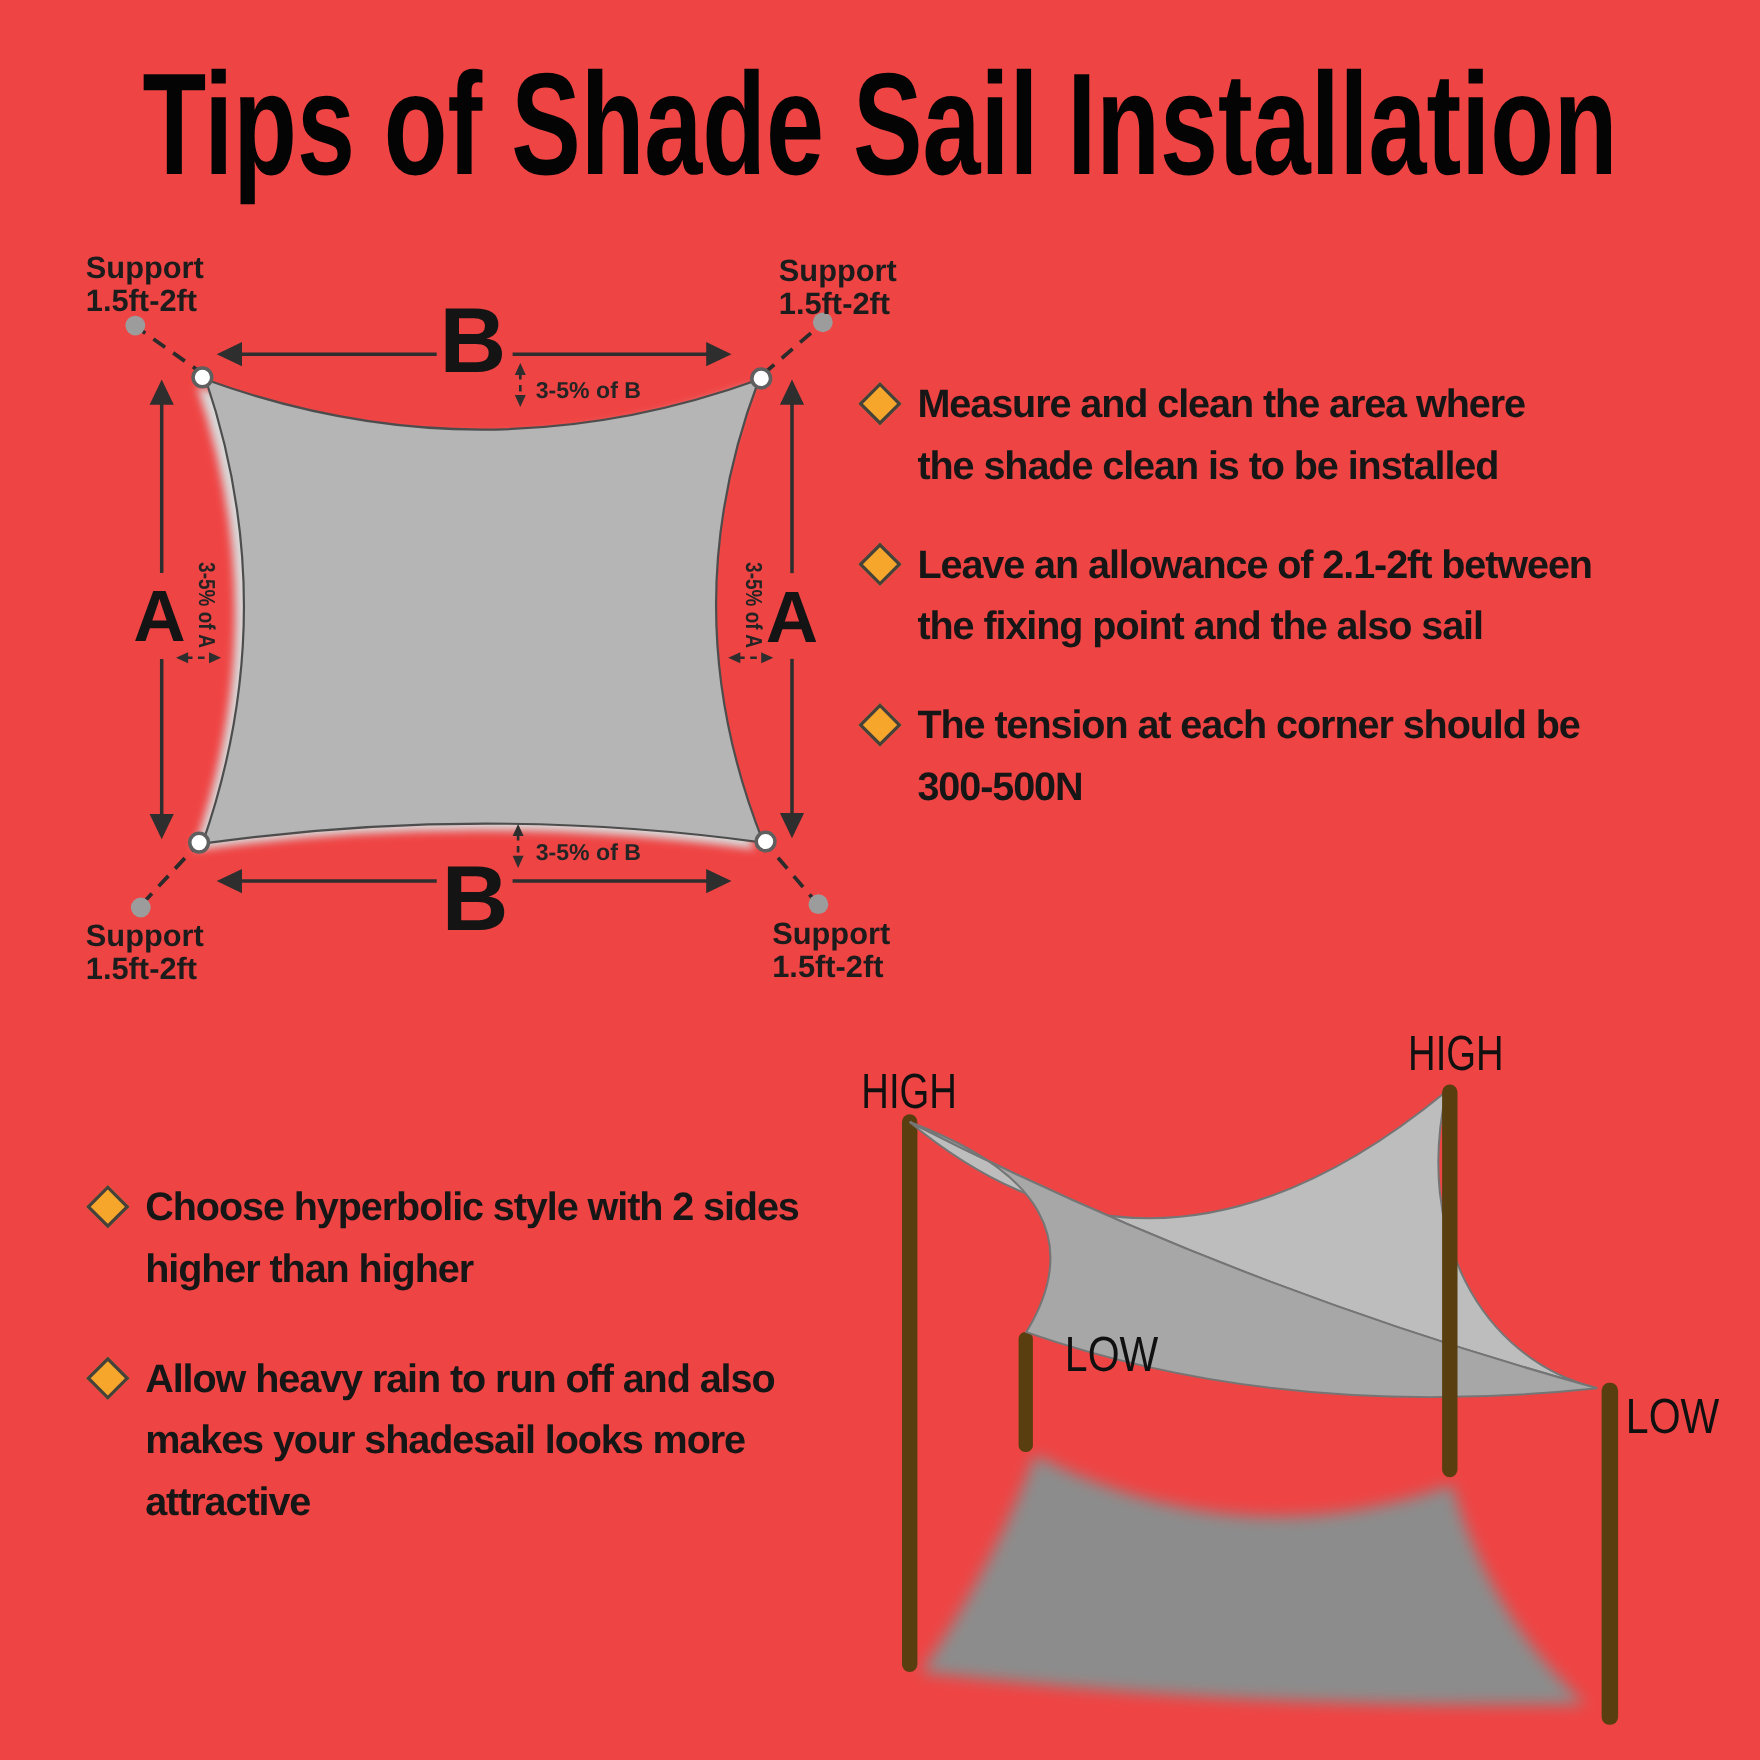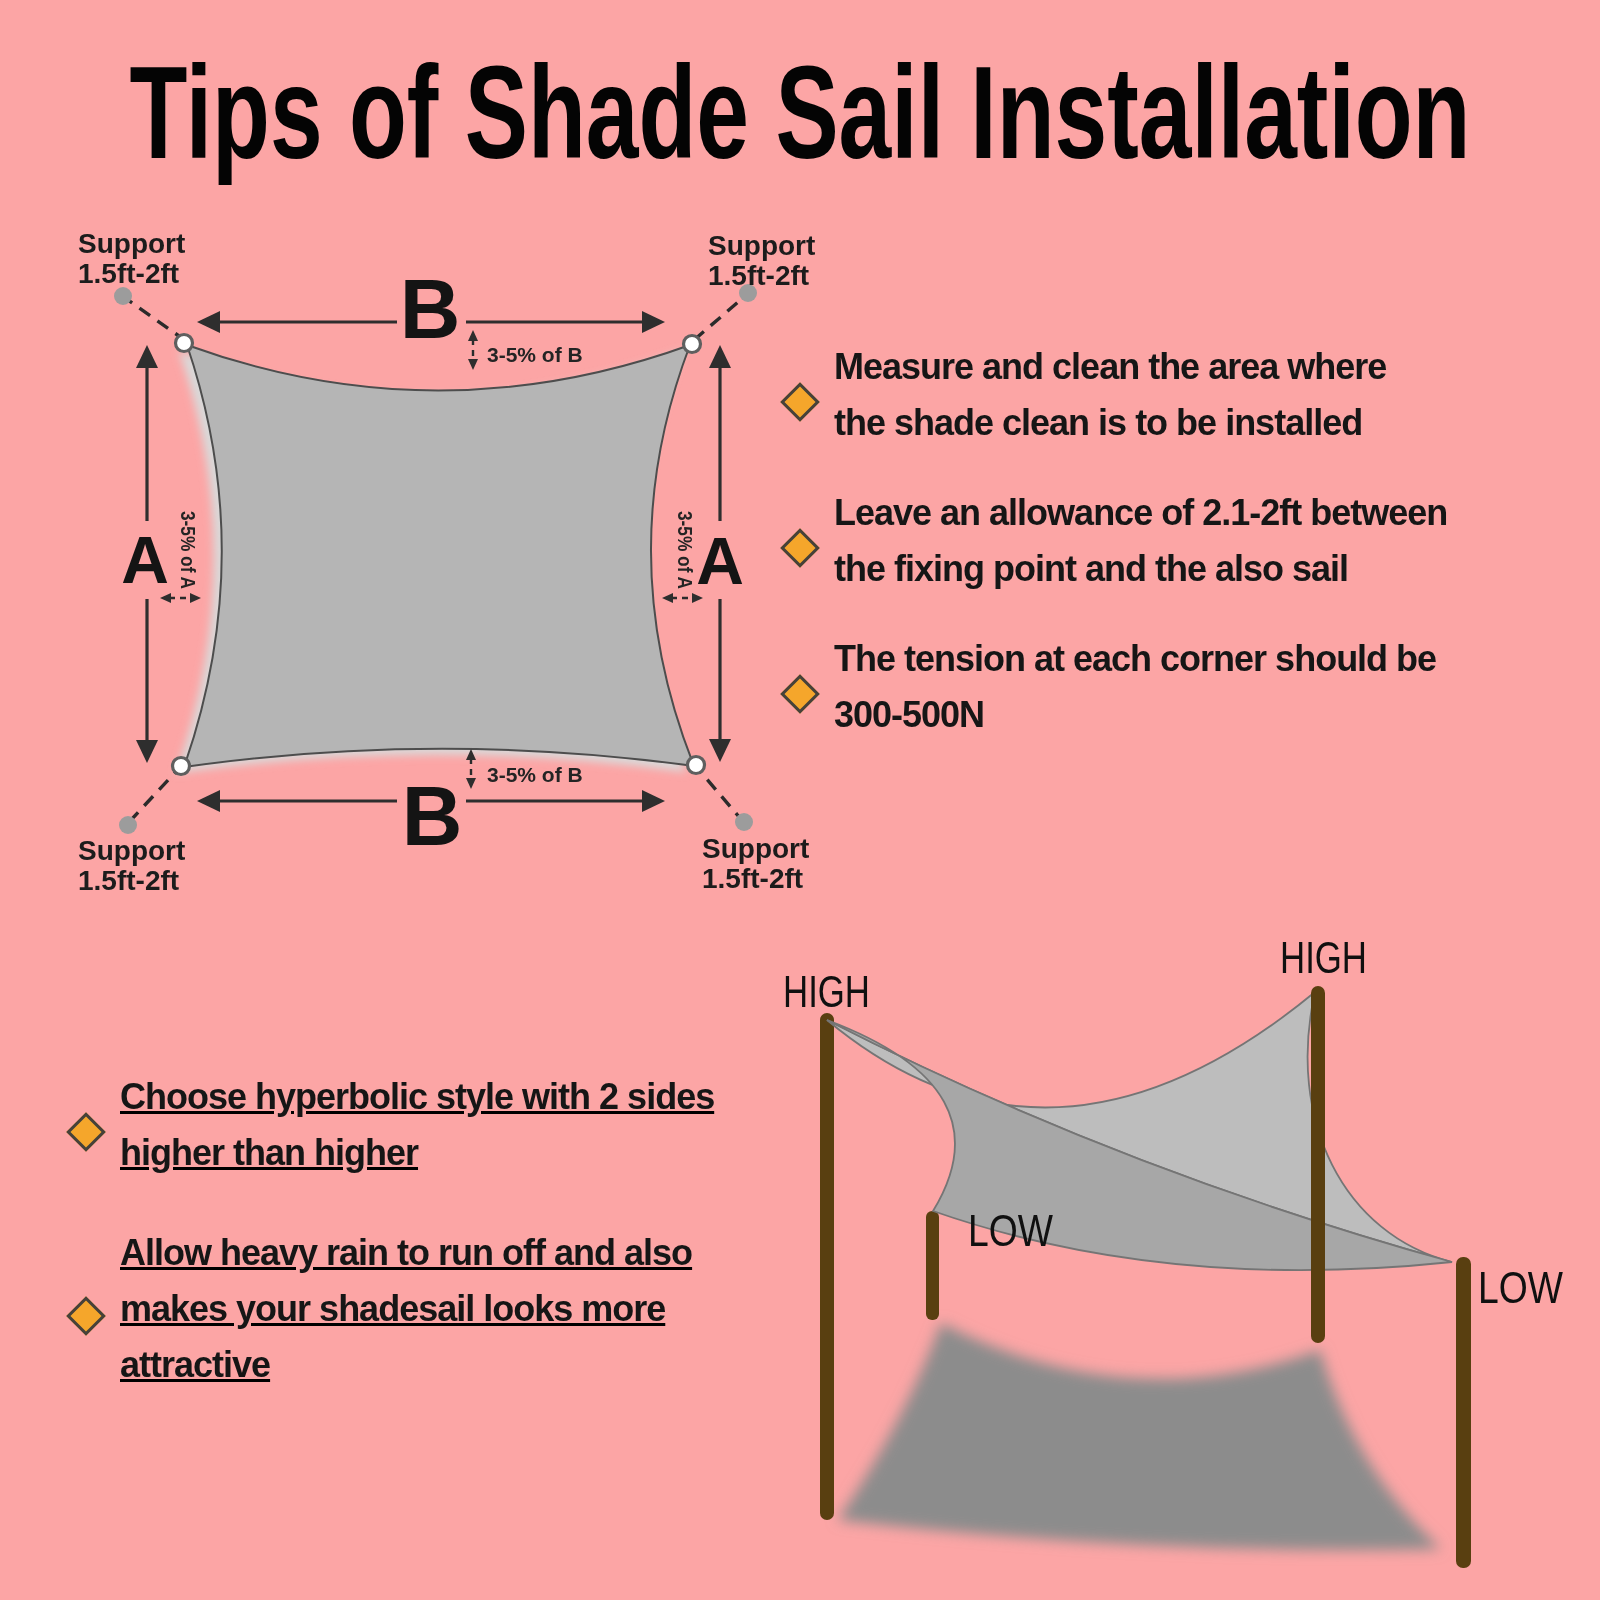--- a/index.html
+++ b/index.html
@@ -6,21 +6,21 @@
     --accent:#F5A62B;
     --sail:#B5B5B5;
     --sail3d:#BDBDBD;
     --flap:#A7A7A7;
     --pole:#593F10;
     --shadow:#8C8C8C;
     --ink:#161616;
   }
   html,body{margin:0;padding:0;background:#fff;}
   #canvas{
-    position:relative;width:1600px;height:1600px;background:#fca5a5;overflow:hidden;
+    position:relative;width:1600px;height:1600px;background:#ef4444;overflow:hidden;
     font-family:"Liberation Sans","DejaVu Sans",sans-serif;
   }
   #gfx{position:absolute;left:0;top:0;}
   
   .t-title{font-weight:bold;fill:#040404;}
   .t-big{font-weight:bold;fill:#141414;}
   .t-support{font-weight:bold;font-size:28px;fill:#1c1c1c;}
   .t-pct{font-weight:bold;font-size:21px;fill:#242424;}
   .t-hl{font-size:45px;fill:#101010;letter-spacing:0px;}
   .sailflat{fill:var(--sail);stroke:#4d4d4d;stroke-width:2;}
@@ -30,22 +30,22 @@
   .gshadow{fill:var(--shadow);}
   .arr{stroke:#2e2e2e;stroke-width:3.2;fill:none;}
   .arrhead{fill:#2e2e2e;stroke:none;}
   .dashline{stroke:#2b2b2b;stroke-width:3.4;stroke-dasharray:13 9;fill:none;}
   .minidash{stroke:#2b2b2b;stroke-width:2.4;stroke-dasharray:6 5;fill:none;}
   .ring{fill:#ffffff;stroke:#5f5f5f;stroke-width:3.2;}
   .dot{fill:#9c9c9c;}
   
   .tips{position:absolute;}
   .tips-right{left:782px;top:339px;width:780px;}
-  .tips-left{left:68px;top:1069px;width:740px;text-decoration:underline;}
-  .tip{display:flex;align-items:center;margin-bottom:34px;}
+  .tips-left{left:80px;top:1069px;width:740px;}
+  .tip{display:flex;align-items:flex-start;margin-bottom:34px;}
   .tips-left .tip{margin-bottom:44px;}
   .diamond{
     flex:0 0 auto;width:22px;height:22px;margin:14px 20px 0 4px;
     background:var(--accent);border:3px solid #46413a;transform:rotate(45deg);
   }
   .tip-lines{min-width:0;}
   .tip-line{
     font-size:36px;font-weight:bold;line-height:56px;letter-spacing:-1px;
     white-space:nowrap;color:var(--ink);
   }

